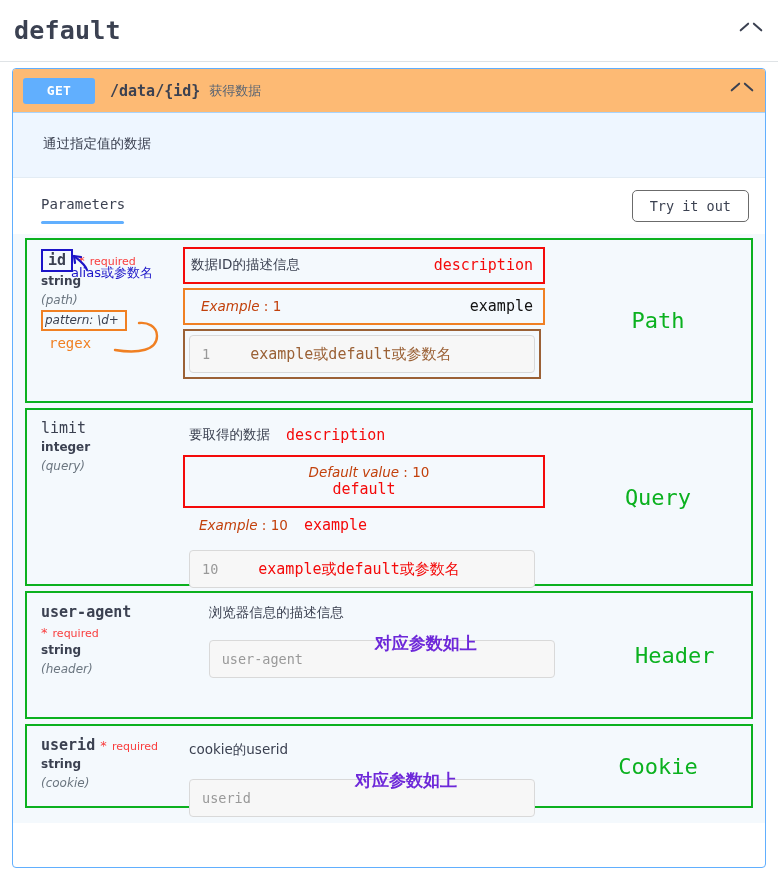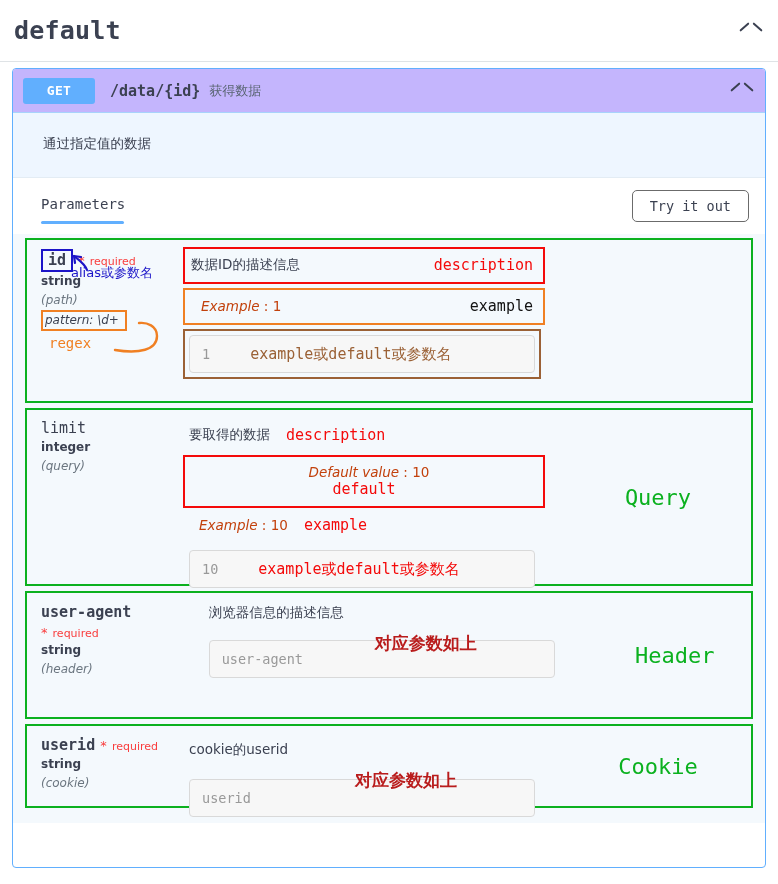--- a/index.html
+++ b/index.html
@@ -33,21 +33,21 @@
   .chev::before { left: 0; transform: rotate(-42deg); transform-origin: left center; }
   .chev::after  { right: 0; transform: rotate(42deg); transform-origin: right center; }
 
   
   .op {
     position: absolute; left: 12px; top: 68px; width: 754px; height: 800px;
     border: 1px solid #61affe; border-radius: 4px;
     background: #ffffff; overflow: hidden;
   }
   .op-head {
-    height: 44px; background: #c4b5fd;
+    height: 44px; background: #fdba74;
     display: flex; align-items: center; padding: 0 12px 0 10px;
     border-bottom: 1px solid #a8d3fb;
   }
   .method {
     width: 72px; height: 26px; background: #61affe; border-radius: 3px;
     color: #ffffff; font-family: "DejaVu Sans Mono","Liberation Mono",monospace;
     font-size: 13px; font-weight: bold; letter-spacing: .4px;
     display: flex; align-items: center; justify-content: center;
   }
   .op-path {
@@ -175,21 +175,21 @@
   }
   .d-ex i { font-style: italic; }
   .anno {
     font-family: "DejaVu Sans Mono","Liberation Mono",monospace;
     font-size: 15px;
   }
   .anno.red   { color: #f40a0a; }
   .anno.dark  { color: #111111; }
   .anno.brown { color: #9b6136; }
   .anno.green { color: #0bb11f; font-size: 22px; }
-  .anno.redzh { color: #b91c1c; font-family: Liberation Serif, serif; font-size: 17px; font-weight: bold;}
+  .anno.redzh { color: #6d28d9; font-family: Liberation Serif, serif; font-size: 17px; font-weight: bold;}
 
   .spacer { flex: 1; }
 
   
   .field {
     background: #f7f7f7; border: 1px solid #d9d9d9; border-radius: 4px;
     height: 38px; display: flex; align-items: center; padding: 0 12px;
     font-family: "DejaVu Sans Mono","Liberation Mono",monospace;
     font-size: 13.5px; color: #999999;
   }
@@ -269,20 +269,23 @@
             </div>
           </div>
           <div class="fieldwrap boxed" style="margin-top:4px;">
             <div class="field w360">
               <span>1</span>
               <span class="anno brown ov-anno">example或default或参数名</span>
             </div>
           </div>
         </div>
 
+        <div class="col-tag">
+          <span class="anno green">Path</span>
+        </div>
       </div>
 
       <div class="sec query">
         <div class="col-name">
           <div class="p-name light">limit</div>
           <div class="p-type">integer</div>
           <div class="p-in">(query)</div>
         </div>
 
         <div class="col-desc">

